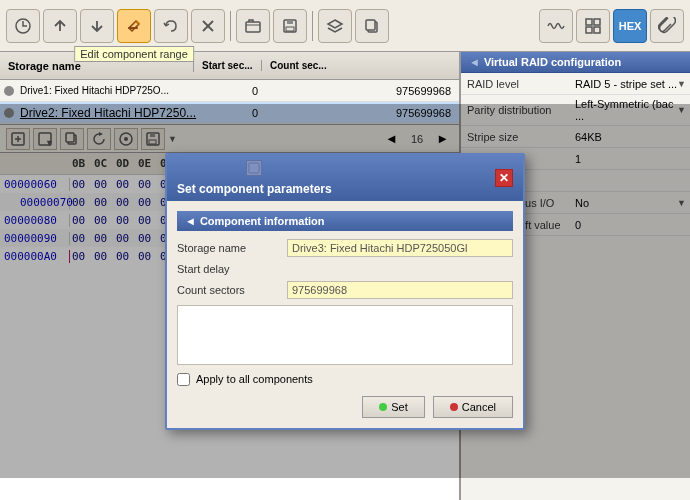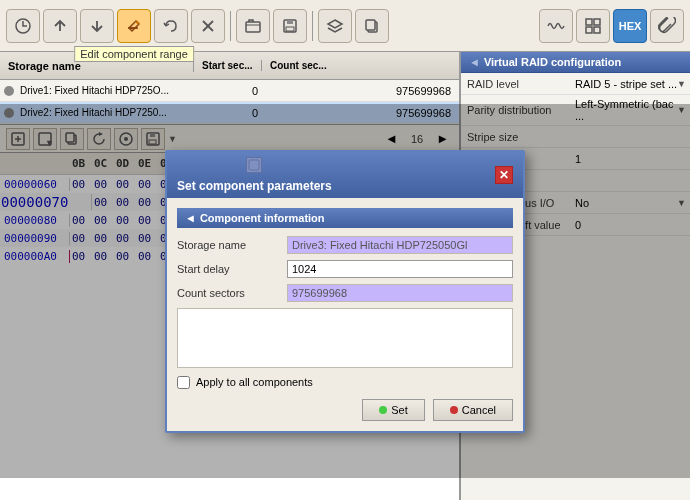--- a/index.html
+++ b/index.html
@@ -84,21 +84,21 @@
 
     .modal-body { padding: 10px; }
     .section-header {
       background: linear-gradient(to bottom, #6080c0, #4060a0);
       color: #fff; padding: 4px 8px; font-size: 11px; font-weight: bold;
       margin-bottom: 8px; display: flex; align-items: center; gap: 4px;
     }
     .form-row { display: flex; align-items: center; margin-bottom: 6px; }
     .form-label { width: 110px; font-size: 11px; color: #333; }
     .form-value { flex: 1; font-size: 11px; background: #fff; border: 1px solid #999; padding: 2px 4px; color: #000; }
-    .form-value.readonly { background: #c4b5fd; color: #555; border: 1px solid #c0bbb0; }
+    .form-value.readonly { background: #fef9c3; color: #555; border: 1px solid #c0bbb0; }
     .note-area { background: #fff; border: 1px solid #c0bbb0; min-height: 60px; margin-bottom: 8px; padding: 4px; font-size: 11px; color: #999; }
 
     .checkbox-row { display: flex; align-items: center; gap: 6px; margin-bottom: 10px; }
     .checkbox-row input { width: 13px; height: 13px; }
     .checkbox-label { font-size: 11px; }
 
     .btn-row { display: flex; justify-content: flex-end; gap: 8px; align-items: center; }
     .btn { padding: 4px 16px; font-size: 11px; border: 1px solid #999; background: linear-gradient(to bottom, #f0ece4, #d8d4cc); cursor: pointer; display: flex; align-items: center; gap: 4px; }
     .btn-dot-green { width: 8px; height: 8px; border-radius: 50%; background: #44cc44; }
     .btn-dot-red { width: 8px; height: 8px; border-radius: 50%; background: #cc3333; }
@@ -220,21 +220,21 @@
         <div class="col-count" style="font-size:10px;">Count sec...</div>
       </div>
       <div class="table-row">
         <div class="row-dot gray"></div>
         <div class="col-storage-val" style="font-size:10px;">Drive1: Fixed Hitachi HDP725O...</div>
         <div class="col-start-val">0</div>
         <div class="col-count-val">975699968</div>
       </div>
       <div class="table-row" style="background:#c8e0ff;">
         <div class="row-dot gray"></div>
-        <div class="col-storage-val" style="font-size:10px;">Drive2: Fixed Hitachi HDP7250...</div>
+        <div class="col-storage-val" style="font-size:12px;text-decoration:underline;">Drive2: Fixed Hitachi HDP7250...</div>
         <div class="col-start-val">0</div>
         <div class="col-count-val">975699968</div>
       </div>
     </div>
 
     <div class="toolbar2">
       <div class="toolbar2-btn">
         <svg width="16" height="16" viewBox="0 0 16 16">
             <rect x="2" y="2" width="12" height="12" rx="1" fill="none" stroke="#555" stroke-width="1.5"></rect>
             <path d="M5 8 L11 8 M8 5 L8 11" stroke="#555" stroke-width="1.5"></path>
@@ -299,21 +299,21 @@
             <div style="display:flex; padding:0 2px;">
               <div style="width:22px; font-family:monospace; font-size:11px; color:#000080;">00</div>
               <div style="width:22px; font-family:monospace; font-size:11px; color:#000080;">00</div>
               <div style="width:22px; font-family:monospace; font-size:11px; color:#000080;">00</div>
               <div style="width:22px; font-family:monospace; font-size:11px; color:#000080;">00</div>
               <div style="width:22px; font-family:monospace; font-size:11px; color:#000080;">00</div>
             </div>
             <div style="flex:1; border-left:1px solid #ccc; padding:0 4px; font-family:monospace; font-size:11px;">· · · · · · · · · · · · · · · ·</div>
           </div>
           <div style="display:flex; height:18px; align-items:center; background:#f8f8f8;">
-            <div style="width:92px; border-right:1px solid #ccc; padding:0 1px; font-family:monospace; font-size:14px; color:#0000cc;">00000070</div>
+            <div style="width:70px; border-right:1px solid #ccc; padding:0 20px; font-family:monospace; font-size:11px; color:#0000cc;">00000070</div>
             <div style="display:flex; padding:0 2px;">
               <div style="width:22px; font-family:monospace; font-size:11px; color:#000080;">00</div>
               <div style="width:22px; font-family:monospace; font-size:11px; color:#000080;">00</div>
               <div style="width:22px; font-family:monospace; font-size:11px; color:#000080;">00</div>
               <div style="width:22px; font-family:monospace; font-size:11px; color:#000080;">00</div>
               <div style="width:22px; font-family:monospace; font-size:11px; color:#000080;">00</div>
             </div>
             <div style="flex:1; border-left:1px solid #ccc; padding:0 4px; font-family:monospace; font-size:11px;">· · · · · · · · · · · · · · · ·</div>
           </div>
           <div style="display:flex; height:18px; align-items:center;">
@@ -369,20 +369,23 @@
     </div>
     <div class="config-row">
       <div class="config-label">Parity distribution</div>
       <div class="config-value">
         <span>Left-Symmetric (bac ...</span>
         <span class="arrow-btn">▼</span>
       </div>
     </div>
     <div class="config-row">
       <div class="config-label">Stripe size</div>
+      <div class="config-value">
+        <span>64KB</span>
+      </div>
     </div>
     <div class="config-row">
       <div class="config-label">Parity delay</div>
       <div class="config-value">
         <span>1</span>
       </div>
     </div>
     <div class="config-row">
       <div class="config-label">RAID alias</div>
       <div class="config-value">
@@ -422,21 +425,20 @@
           <span>◄</span>
           <span>Component information</span>
         </div>
 
         <div class="form-row">
           <div class="form-label">Storage name</div>
           <input class="form-value readonly" value="Drive3: Fixed Hitachi HDP725050Gl" readonly="" style="width: calc(100% - 110px);">
         </div>
         <div class="form-row">
           <div class="form-label">Start delay</div>
-          <input class="form-value" value="1024" style="width: calc(100% - 110px);">
         </div>
         <div class="form-row">
           <div class="form-label">Count sectors</div>
           <input class="form-value readonly" value="975699968" readonly="" style="width: calc(100% - 110px);">
         </div>
 
         <div class="note-area"></div>
 
         <div class="checkbox-row">
           <input type="checkbox" style="">

